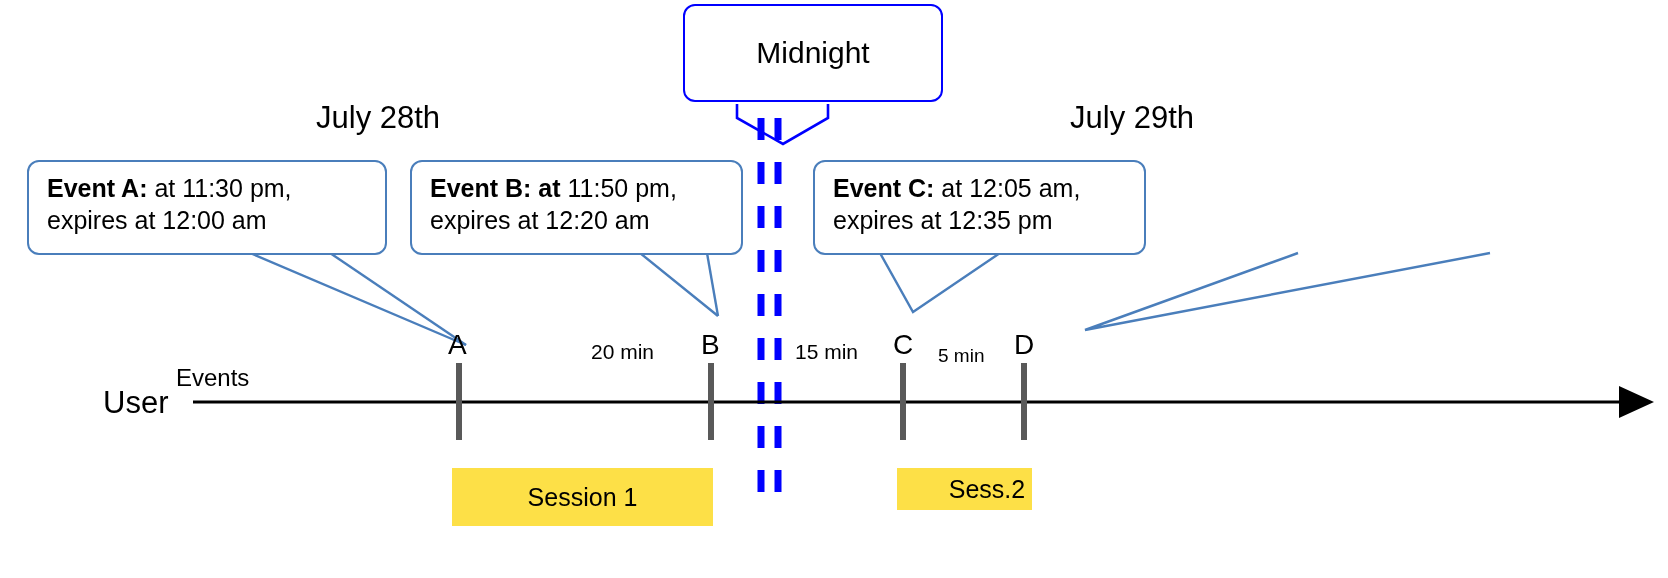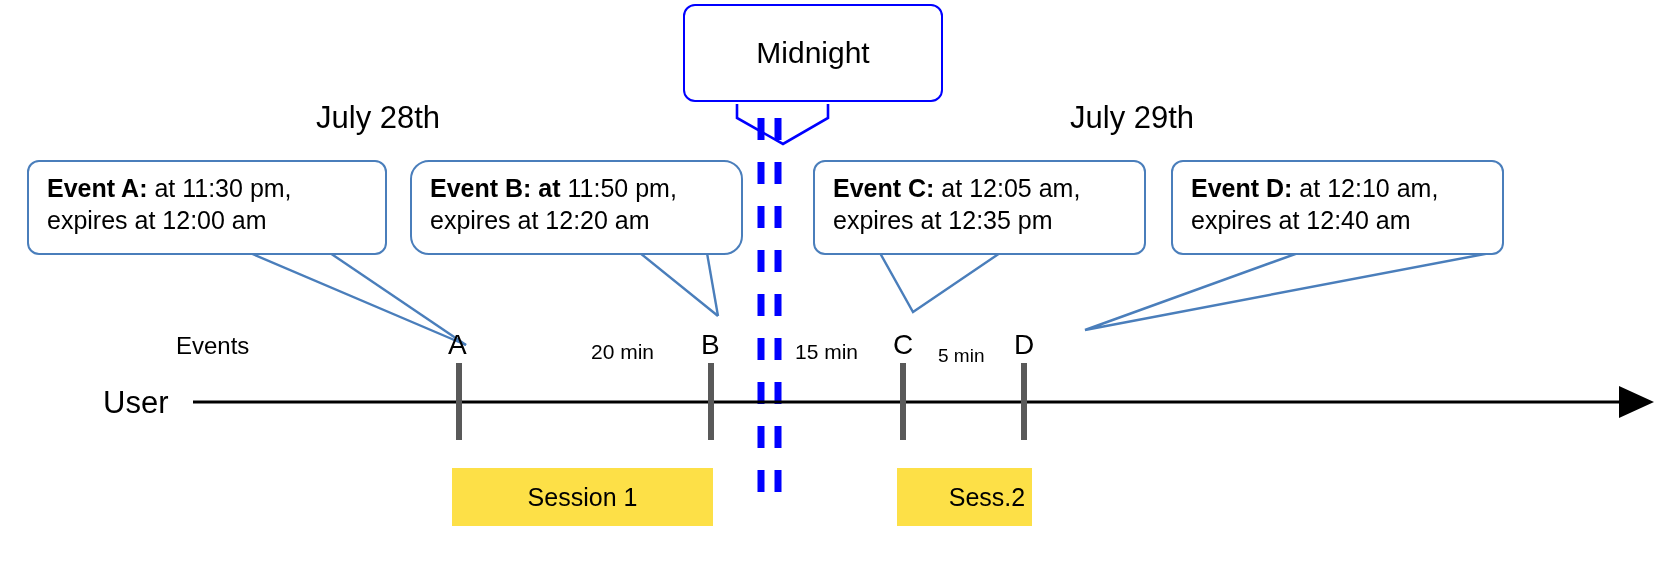--- a/index.html
+++ b/index.html
@@ -69,20 +69,21 @@
     position: absolute;
     font-size: 31px;
     color: #000000;
     white-space: nowrap;
   }
   .row-label-events {
     position: absolute;
     font-size: 24px;
     color: #000000;
     white-space: nowrap;
+    margin-top: 32px;
   }
 
   
   .event-letter {
     position: absolute;
     font-size: 28px;
     color: #000000;
     white-space: nowrap;
   }
 
@@ -150,34 +151,30 @@
 
   <div class="date-label" style="left:316px; top:100px;">July 28th</div>
 
   <div class="date-label" style="left:1070px; top:100px;text-align:center;">July 29th</div>
 
   <div class="callout" style="left:27px; top:160px; width:360px; height:95px;">
     <span class="ln"><span class="lead">Event A:</span><span> at 11:30 pm,</span></span>
     <span class="ln">expires at 12:00 am</span>
   </div>
 
-  <div class="callout" style="left:410px; top:160px; width:333px; height:95px;border-radius:19px;">
+  <div class="callout" style="left:410px; top:160px; width:333px; height:95px;">
     <span class="ln"><span class="lead">Event B: at</span><span> 11:50 pm,</span></span>
     <span class="ln">expires at 12:20 am</span>
   </div>
 
   <div class="callout" style="left:813px; top:160px; width:333px; height:95px;">
     <span class="ln"><span class="lead">Event C:</span><span> at 12:05 am,</span></span>
     <span class="ln">expires at 12:35 pm</span>
   </div>
 
-  <div class="callout" style="left:1171px; top:160px; width:333px; height:95px;">
-    <span class="ln"><span class="lead">Event D:</span><span>  at 12:10 am,</span></span>
-    <span class="ln">expires at 12:40 am</span>
-  </div>
 
   <div class="row-label-events" style="left:176px; top:332px;">Events</div>
 
   <div class="row-label-user" style="left:103px; top:385px;">User</div>
 
   <div class="event-letter" style="left:448px; top:329px;">A</div>
 
   <div class="event-letter" style="left:701px; top:329px;">B</div>
 
   <div class="event-letter" style="left:893px; top:329px;">C</div>
@@ -187,17 +184,17 @@
   <div class="gap-label" style="left:591px; top:340px;">20 min</div>
 
   <div class="gap-label" style="left:795px; top:340px;">15 min</div>
 
   <div class="gap-label small" style="left:938px; top:345px;">5 min</div>
 
   <div class="session-box" style="left:452px; top:468px; width:261px; height:58px;">
     <span>Session 1</span>
   </div>
 
-  <div class="session-box" style="left:897px; top:468px; width:135px; height:58px;padding-left:45px;">
+  <div class="session-box" style="left:897px; top:468px; width:135px; height:42px;padding-left:45px;">
     <span>Sess.2</span>
   </div>
 
 </div>
 
 </body></html>

